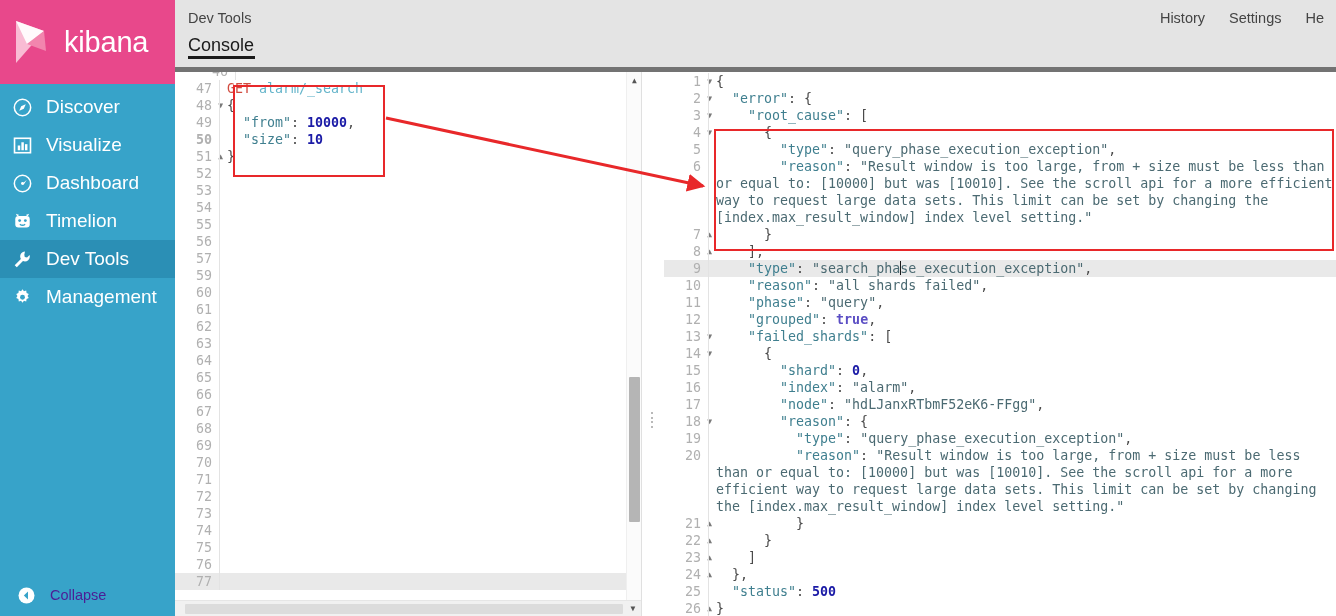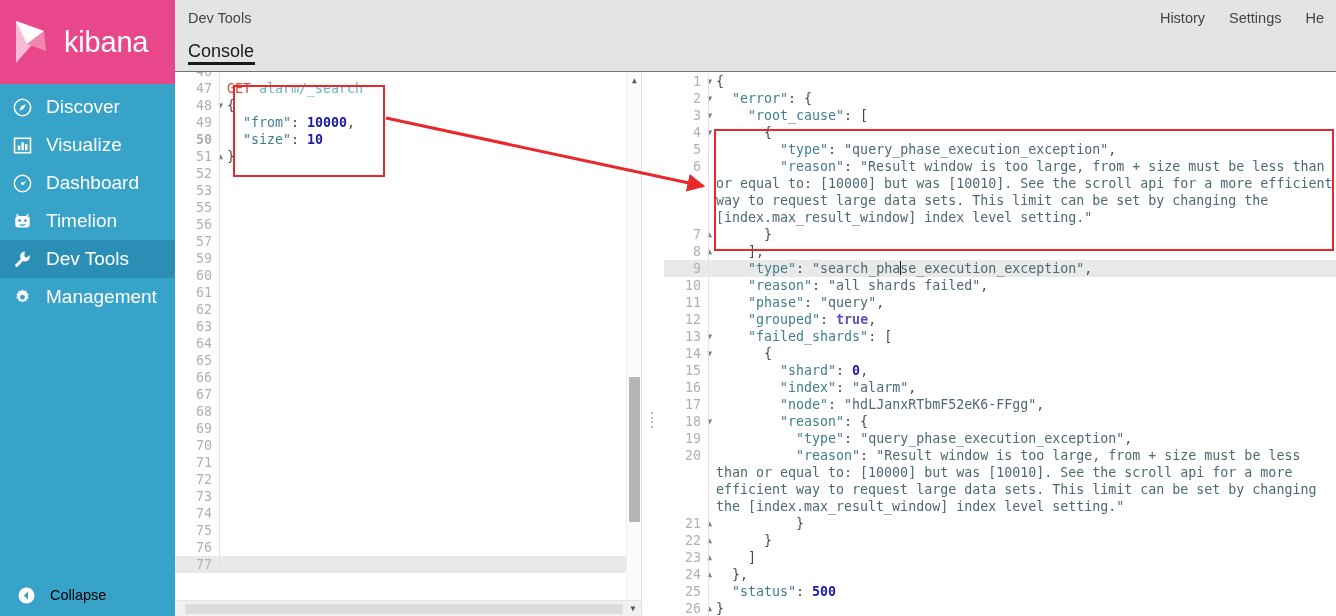--- a/index.html
+++ b/index.html
@@ -40,21 +40,21 @@
   .nav-item.active { background: #2b8fb5; }
   .nav-ico {
     width: 26px; flex: 0 0 26px; display: flex;
     align-items: center; justify-content: center;
     margin-right: 11px;
   }
   .nav-label { white-space: nowrap; }
   #collapse {
     height: 42px; display: flex; align-items: center;
     padding-left: 13px; cursor: pointer;
-    color: #000000; font-size: 14.5px;
+    color: #4c1d95; font-size: 14.5px;
   }
   #collapse .nav-ico { margin-right: 11px; }
 
   
   #right { flex: 1 1 auto; display: flex; flex-direction: column; min-width: 0; }
   #topbar {
     height: 36px; background: #e4e4e4;
     display: flex; align-items: center;
     border-bottom: 1px solid #e4e4e4;
     position: relative;
@@ -65,22 +65,22 @@
   #topbar-links {
     margin-left: auto; display: flex; align-items: center;
     padding-right: 0px; overflow: hidden; white-space: nowrap;
   }
   .top-link {
     font-size: 14.5px; color: #444; cursor: pointer;
     padding: 0 12px;
   }
   #tabbar {
     height: 36px; background: #e4e4e4;
-    display: flex; align-items: center;
-    border-bottom: 1px solid #737373;
+    display: flex; align-items: flex-start;
+    border-bottom: 5px solid #737373;
   }
   .tab {
     font-size: 18px; color: #1a1a1a; cursor: pointer;
     padding: 0 10px 5px 13px; position: relative;
     line-height: 1;
   }
   .tab.active::after {
     content: ""; position: absolute;
     left: 13px; right: 9px; bottom: 0px;
     height: 3px; background: #1a1a1a;
@@ -291,21 +291,21 @@
 
     <div id="tabbar">
       <div class="tab active">Console</div>
     </div>
 
     <div id="editors">
 
       <div class="pane" id="pane-left">
         <div class="code-rows" id="left-rows" style="top:-9px">
             <div class="row">
-              <div class="gutter" style="flex: 0 0 40px;">46</div>
+              <div class="gutter" style="flex: 0 0 40px; margin-left: 16px;">46</div>
               <div class="gsep"></div>
               <div class="code">&nbsp;</div>
             </div>
             <div class="row">
               <div class="gutter" style="flex: 0 0 40px;">47</div>
               <div class="gsep"></div>
               <div class="code"><span class="t-method">GET</span><span class="t-plain"> </span><span class="t-url">alarm/_search</span></div>
             </div>
             <div class="row">
               <div class="gutter" style="flex: 0 0 40px;">48<span class="fold">▼</span></div>
@@ -327,20 +327,25 @@
               <div class="gsep"></div>
               <div class="code"><span class="t-punc">}</span></div>
             </div>
             <div class="row">
               <div class="gutter" style="flex: 0 0 40px;">52</div>
               <div class="gsep"></div>
               <div class="code">&nbsp;</div>
             </div>
             <div class="row">
               <div class="gutter" style="flex: 0 0 40px;">53</div>
+              <div class="gsep"></div>
+              <div class="code">&nbsp;</div>
+            </div>
+            <div class="row">
+              <div class="gutter" style="flex: 0 0 40px;">54</div>
               <div class="gsep"></div>
               <div class="code">&nbsp;</div>
             </div>
             <div class="row">
               <div class="gutter" style="flex: 0 0 40px;">55</div>
               <div class="gsep"></div>
               <div class="code">&nbsp;</div>
             </div>
             <div class="row">
               <div class="gutter" style="flex: 0 0 40px;">56</div>

